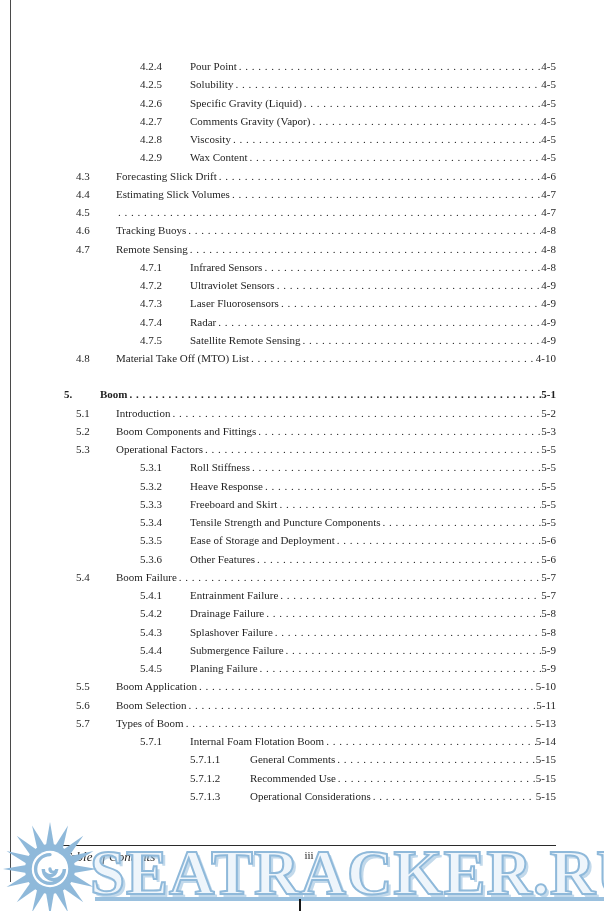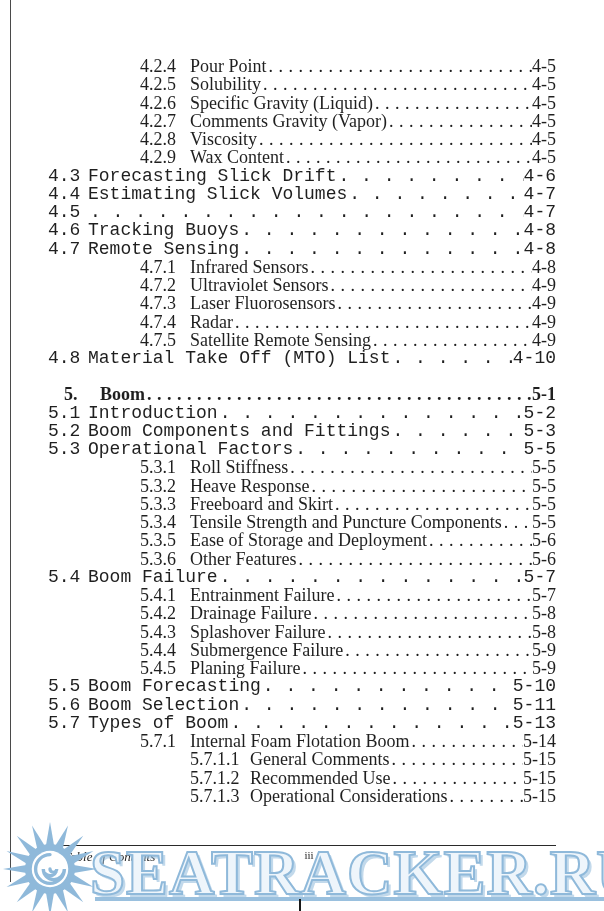--- a/index.html
+++ b/index.html
@@ -19,40 +19,40 @@
   }
   
   .toc {
     position: absolute;
     top: 57px; left: 0; right: 48px;
   }
   .toc-row {
     display: flex;
     align-items: baseline;
     height: 18.25px;
-    font-size: 18px;
+    font-size: 11px;
     line-height: 18.25px;
   }
   .toc-num { flex: 0 0 auto; }
   .toc-title { flex: 0 0 auto; white-space: nowrap; }
   .toc-leader {
     flex: 1 1 auto;
     overflow: hidden;
     white-space: nowrap;
     padding: 0 2px;
     min-width: 10px;
   }
   .toc-leader::before {
     content: ". . . . . . . . . . . . . . . . . . . . . . . . . . . . . . . . . . . . . . . . . . . . . . . . . . . . . . . . . . . . . . . . . . . . . . . . . . . . . . . . ";
     letter-spacing: 0.5px;
   }
   .toc-page { flex: 0 0 auto; white-space: nowrap; }
   .level-1 { padding-left: 64px; }
   .level-1 .toc-num { width: 36px; }
-  .level-2 { padding-left: 48px; font-family: Liberation Mono, monospace; }
+  .level-2 { padding-left: 76px; }
   .level-2 .toc-num { width: 40px; }
   .level-3 { padding-left: 140px; }
   .level-3 .toc-num { width: 50px; }
   .level-4 { padding-left: 190px; }
   .level-4 .toc-num { width: 60px; }
   .gap-before { margin-top: 18px; }
   .bold { font-weight: bold; }
   
   .footer-rule {
     position: absolute;
@@ -309,21 +309,21 @@
     <span class="toc-page">5-9</span>
   </div>
     <div class="toc-row level-3">
     <span class="toc-num">5.4.5</span>
     <span class="toc-title">Planing Failure</span>
     <span class="toc-leader"></span>
     <span class="toc-page">5-9</span>
   </div>
     <div class="toc-row level-2">
     <span class="toc-num">5.5</span>
-    <span class="toc-title">Boom Forecasting</span>
+    <span class="toc-title">Boom Application</span>
     <span class="toc-leader"></span>
     <span class="toc-page">5-10</span>
   </div>
     <div class="toc-row level-2">
     <span class="toc-num">5.6</span>
     <span class="toc-title">Boom Selection</span>
     <span class="toc-leader"></span>
     <span class="toc-page">5-11</span>
   </div>
     <div class="toc-row level-2">

